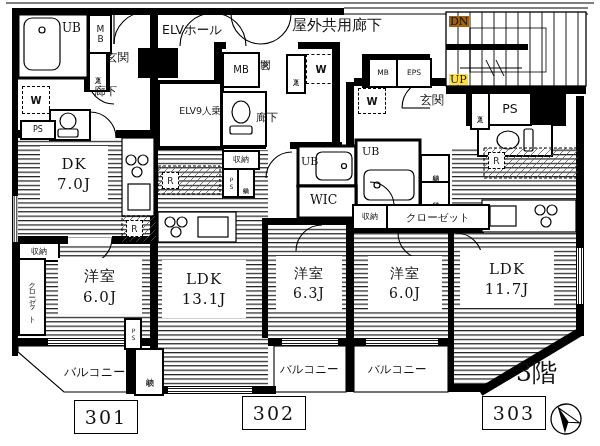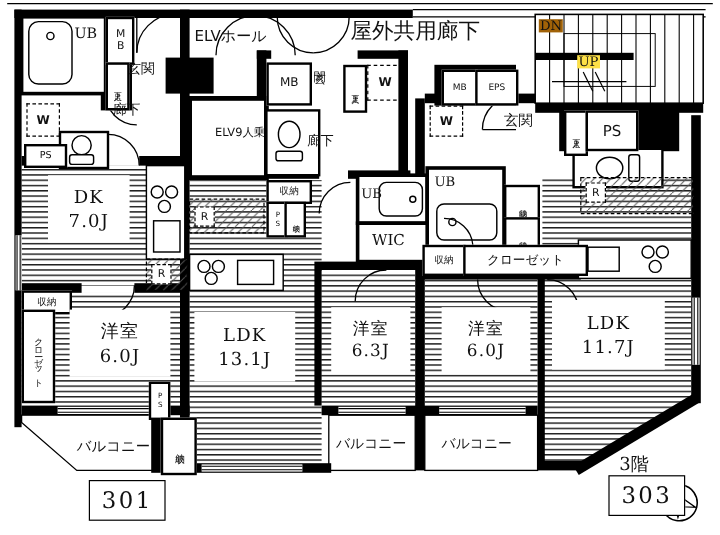--- a/index.html
+++ b/index.html
@@ -204,24 +204,24 @@
   </g>
 
   <g transform="rotate(-35 566 419)">
     <circle cx="566" cy="419" r="15" fill="none" stroke="#000" stroke-width="1.3"></circle>
     <polygon points="566,405 557,430 566,423" fill="#000"></polygon>
     <polygon points="566,405 575,430 566,423" fill="#fff" stroke="#000" stroke-width="1"></polygon>
   </g>
 </svg>
 
   <div class="lbl" style="left:162px;top:24px;font-size:12.5px;text-align:right;">ELVホール</div>
-  <div class="lbl" style="left:292px;top:18px;font-size:18px;">屋外共用廊下</div>
+  <div class="lbl" style="left:292px;top:18px;font-size:15px;">屋外共用廊下</div>
   <div class="lbl" style="left:161px;top:106px;width:60px;text-align:right;font-size:9.5px;">ELV9人乗</div>
   <div class="lbl serif" style="left:449px;top:16px;font-size:11px;background:#a16207;padding:0 1px;">DN</div>
-  <div class="lbl serif" style="left:449px;top:46px;font-size:11px;background:#fde047;padding:0 1px;margin-left:32px;">UP</div>
+  <div class="lbl serif" style="left:449px;top:74px;font-size:11px;background:#fde047;padding:0 1px;">UP</div>
 
   <div class="lbl serif" style="left:62px;top:22px;font-size:12px;">UB</div>
   <div class="box vert" style="left:88px;top:14px;width:20px;height:36px;font-size:9px;">MB</div>
   <div class="box vert" style="left:88px;top:52px;width:16px;height:36px;font-size:6.5px;">下足入</div>
   <div class="lbl" style="left:106px;top:52px;font-size:11.5px;">玄関</div>
   <div class="lbl" style="left:94px;top:86px;font-size:11.5px;">廊下</div>
   <div class="dash" style="left:22px;top:86px;width:26px;height:26px;font-size:10px;">W</div>
   <div class="box" style="left:20px;top:120px;width:32px;height:16px;font-size:8px;">PS</div>
   <div class="plate" style="left:40px;top:146px;width:68px;height:56px;font-size:15px;justify-content:center;">
     <span>DK</span>
@@ -252,20 +252,21 @@
   <div class="lbl serif" style="left:310px;top:194px;font-size:12.5px;">WIC</div>
   <div class="plate" style="left:162px;top:260px;width:84px;height:58px;font-size:15px;">
     <span>LDK</span>
     <span>13.1J</span>
   </div>
   <div class="plate" style="left:276px;top:256px;width:66px;height:54px;font-size:14px;">
     <span>洋室</span>
     <span>6.3J</span>
   </div>
   <div class="lbl" style="left:280px;top:364px;font-size:11.5px;">バルコニー</div>
+  <div class="num" style="left:242px;top:396px;width:62px;height:32px;">302</div>
 
   <div class="box" style="left:368px;top:58px;width:26px;height:26px;font-size:7.5px;">MB</div>
   <div class="box" style="left:396px;top:58px;width:32px;height:26px;font-size:7.5px;">EPS</div>
 
   <div class="dash" style="left:358px;top:88px;width:26px;height:24px;font-size:10px;">W</div>
   <div class="lbl" style="left:420px;top:94px;font-size:12px;">玄関</div>
   <div class="box vert" style="left:470px;top:92px;width:16px;height:34px;font-size:6.5px;">下足入</div>
   <div class="box" style="left:488px;top:92px;width:40px;height:30px;font-size:12.5px;">PS</div>
   <div class="lbl serif" style="left:362px;top:146px;font-size:11px;">UB</div>
   <div class="box vert" style="left:420px;top:154px;width:26px;height:25px;font-size:7px;">収納</div>
@@ -275,16 +276,16 @@
   <div class="rplate" style="left:488px;top:152px;width:15px;height:15px;">R</div>
   <div class="plate" style="left:368px;top:256px;width:74px;height:54px;font-size:14px;">
     <span>洋室</span>
     <span>6.0J</span>
   </div>
   <div class="plate" style="left:460px;top:250px;width:94px;height:58px;font-size:15px;">
     <span>LDK</span>
     <span>11.7J</span>
   </div>
   <div class="lbl" style="left:368px;top:364px;font-size:11.5px;">バルコニー</div>
-  <div class="num" style="left:507px;top:396px;width:62px;height:32px;">303</div>
-
-  <div class="lbl serif" style="left:516px;top:380px;font-size:15px;">3階</div>
+  <div class="num" style="left:482px;top:396px;width:62px;height:32px;">303</div>
+
+  <div class="lbl serif" style="left:516px;top:360px;font-size:25px;">3階</div>
 </div>
 
 </body></html>

